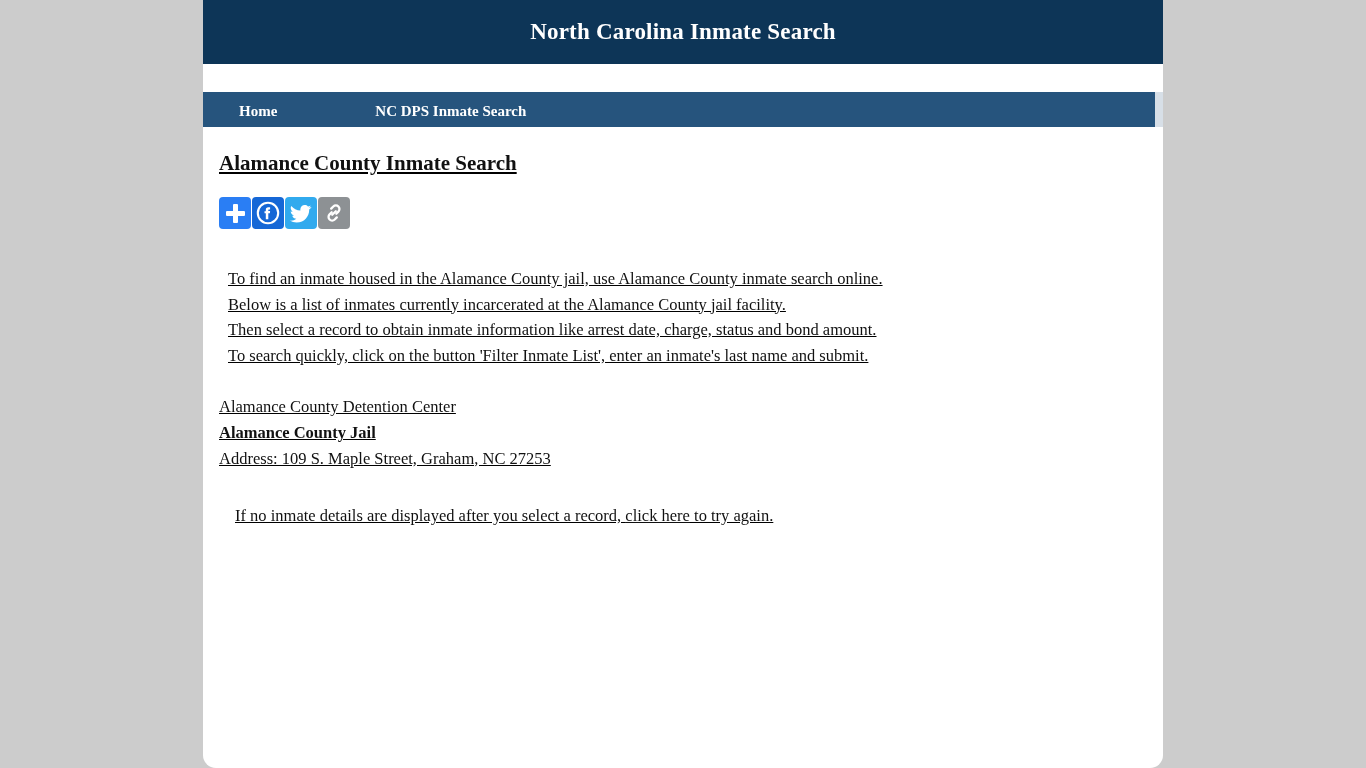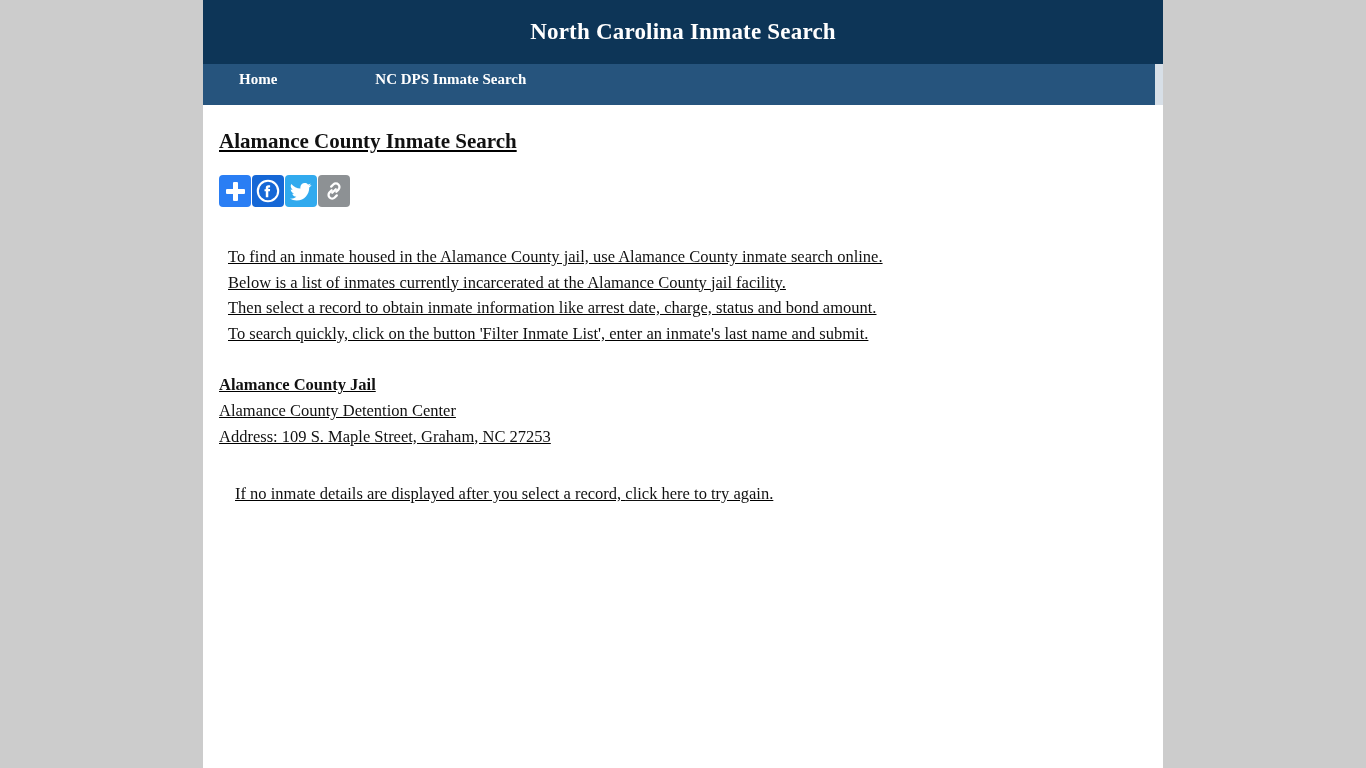--- a/index.html
+++ b/index.html
@@ -16,46 +16,48 @@
   }
 
   
   .page {
     position: absolute;
     left: 203px;
     top: 0;
     width: 960px;
     min-height: 768px;
     background: #ffffff;
+    border-radius: 13px;
   }
 
   
   .site-header {
     height: 64px;
     background: #0d3557;
     display: flex;
     align-items: center;
     justify-content: center;
   }
   .site-title {
     color: #ffffff;
     font-size: 23px;
     font-weight: bold;
     letter-spacing: 0.2px;
     font-family: "Liberation Serif", "DejaVu Serif", serif;
   }
 
   
   .nav-bar {
-    height: 41px;
+    height: 35px;
     background: #26547d;
     border-right: 8px solid #d7dfe7;
     display: flex;
-    align-items: flex-start;
+    align-items: flex-end;
     box-sizing: border-box;
+    margin-top: 28px;
   }
   .nav-item {
     color: #ffffff;
     font-size: 15px;
     font-weight: bold;
     text-decoration: none;
     font-family: "Liberation Serif", "DejaVu Serif", serif;
     white-space: nowrap;
     cursor: pointer;
     line-height: 31px;
@@ -199,21 +201,21 @@
     </div>
 
     <p class="intro">
       <span class="line">To find an inmate housed in the Alamance County jail, use Alamance County inmate search online.</span>
       <span class="line">Below is a list of inmates currently incarcerated at the Alamance County jail facility.</span>
       <span class="line">Then select a record to obtain inmate information like arrest date, charge, status and bond amount.</span>
       <span class="line">To search quickly, click on the button 'Filter Inmate List', enter an inmate's last name and submit.</span>
     </p>
 
     <p class="jail-block">
+      <span class="line">Alamance County Detention Center</span>
       <span class="line jail-name">Alamance County Jail</span>
-      <span class="line">Alamance County Detention Center</span>
       <span class="line">Address: 109 S. Maple Street, Graham, NC 27253</span>
     </p>
 
     <p class="footer-note"><span>If no inmate details are displayed after you select a record, </span><a class="inline-link" href="#">click here</a><span> to try again.</span></p>
 
   </div>
 </div>
 
 </body></html>

